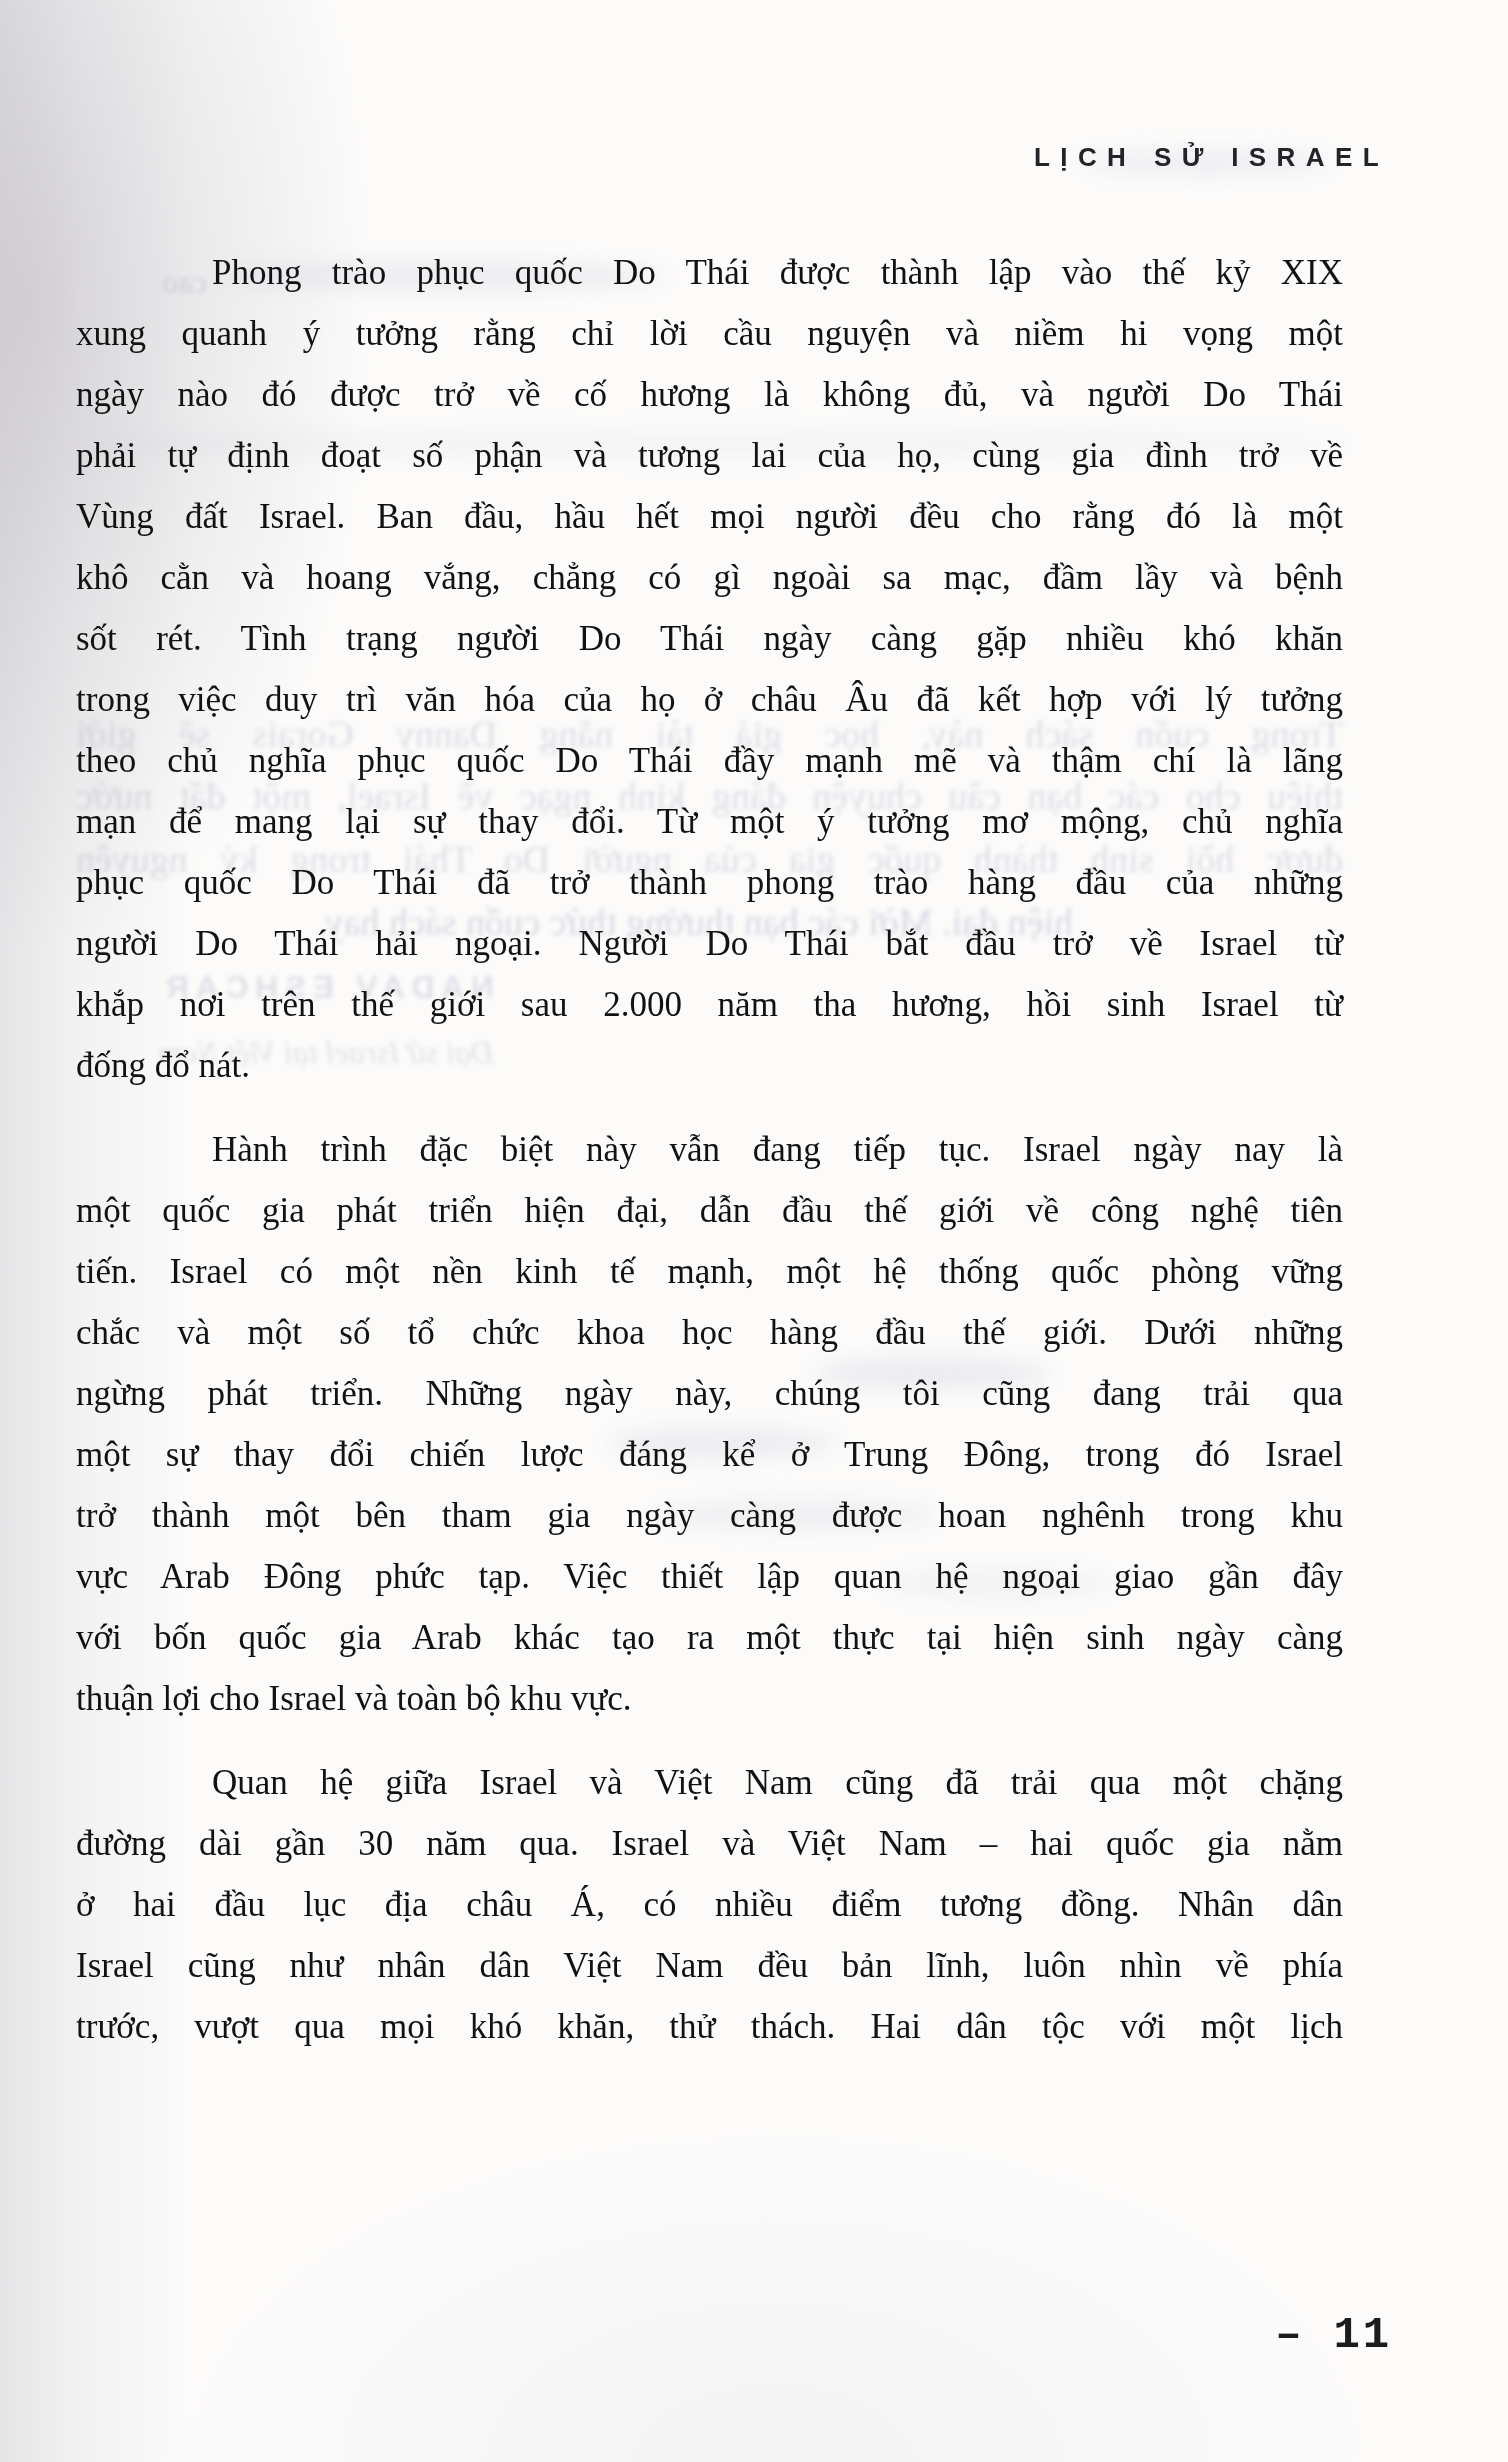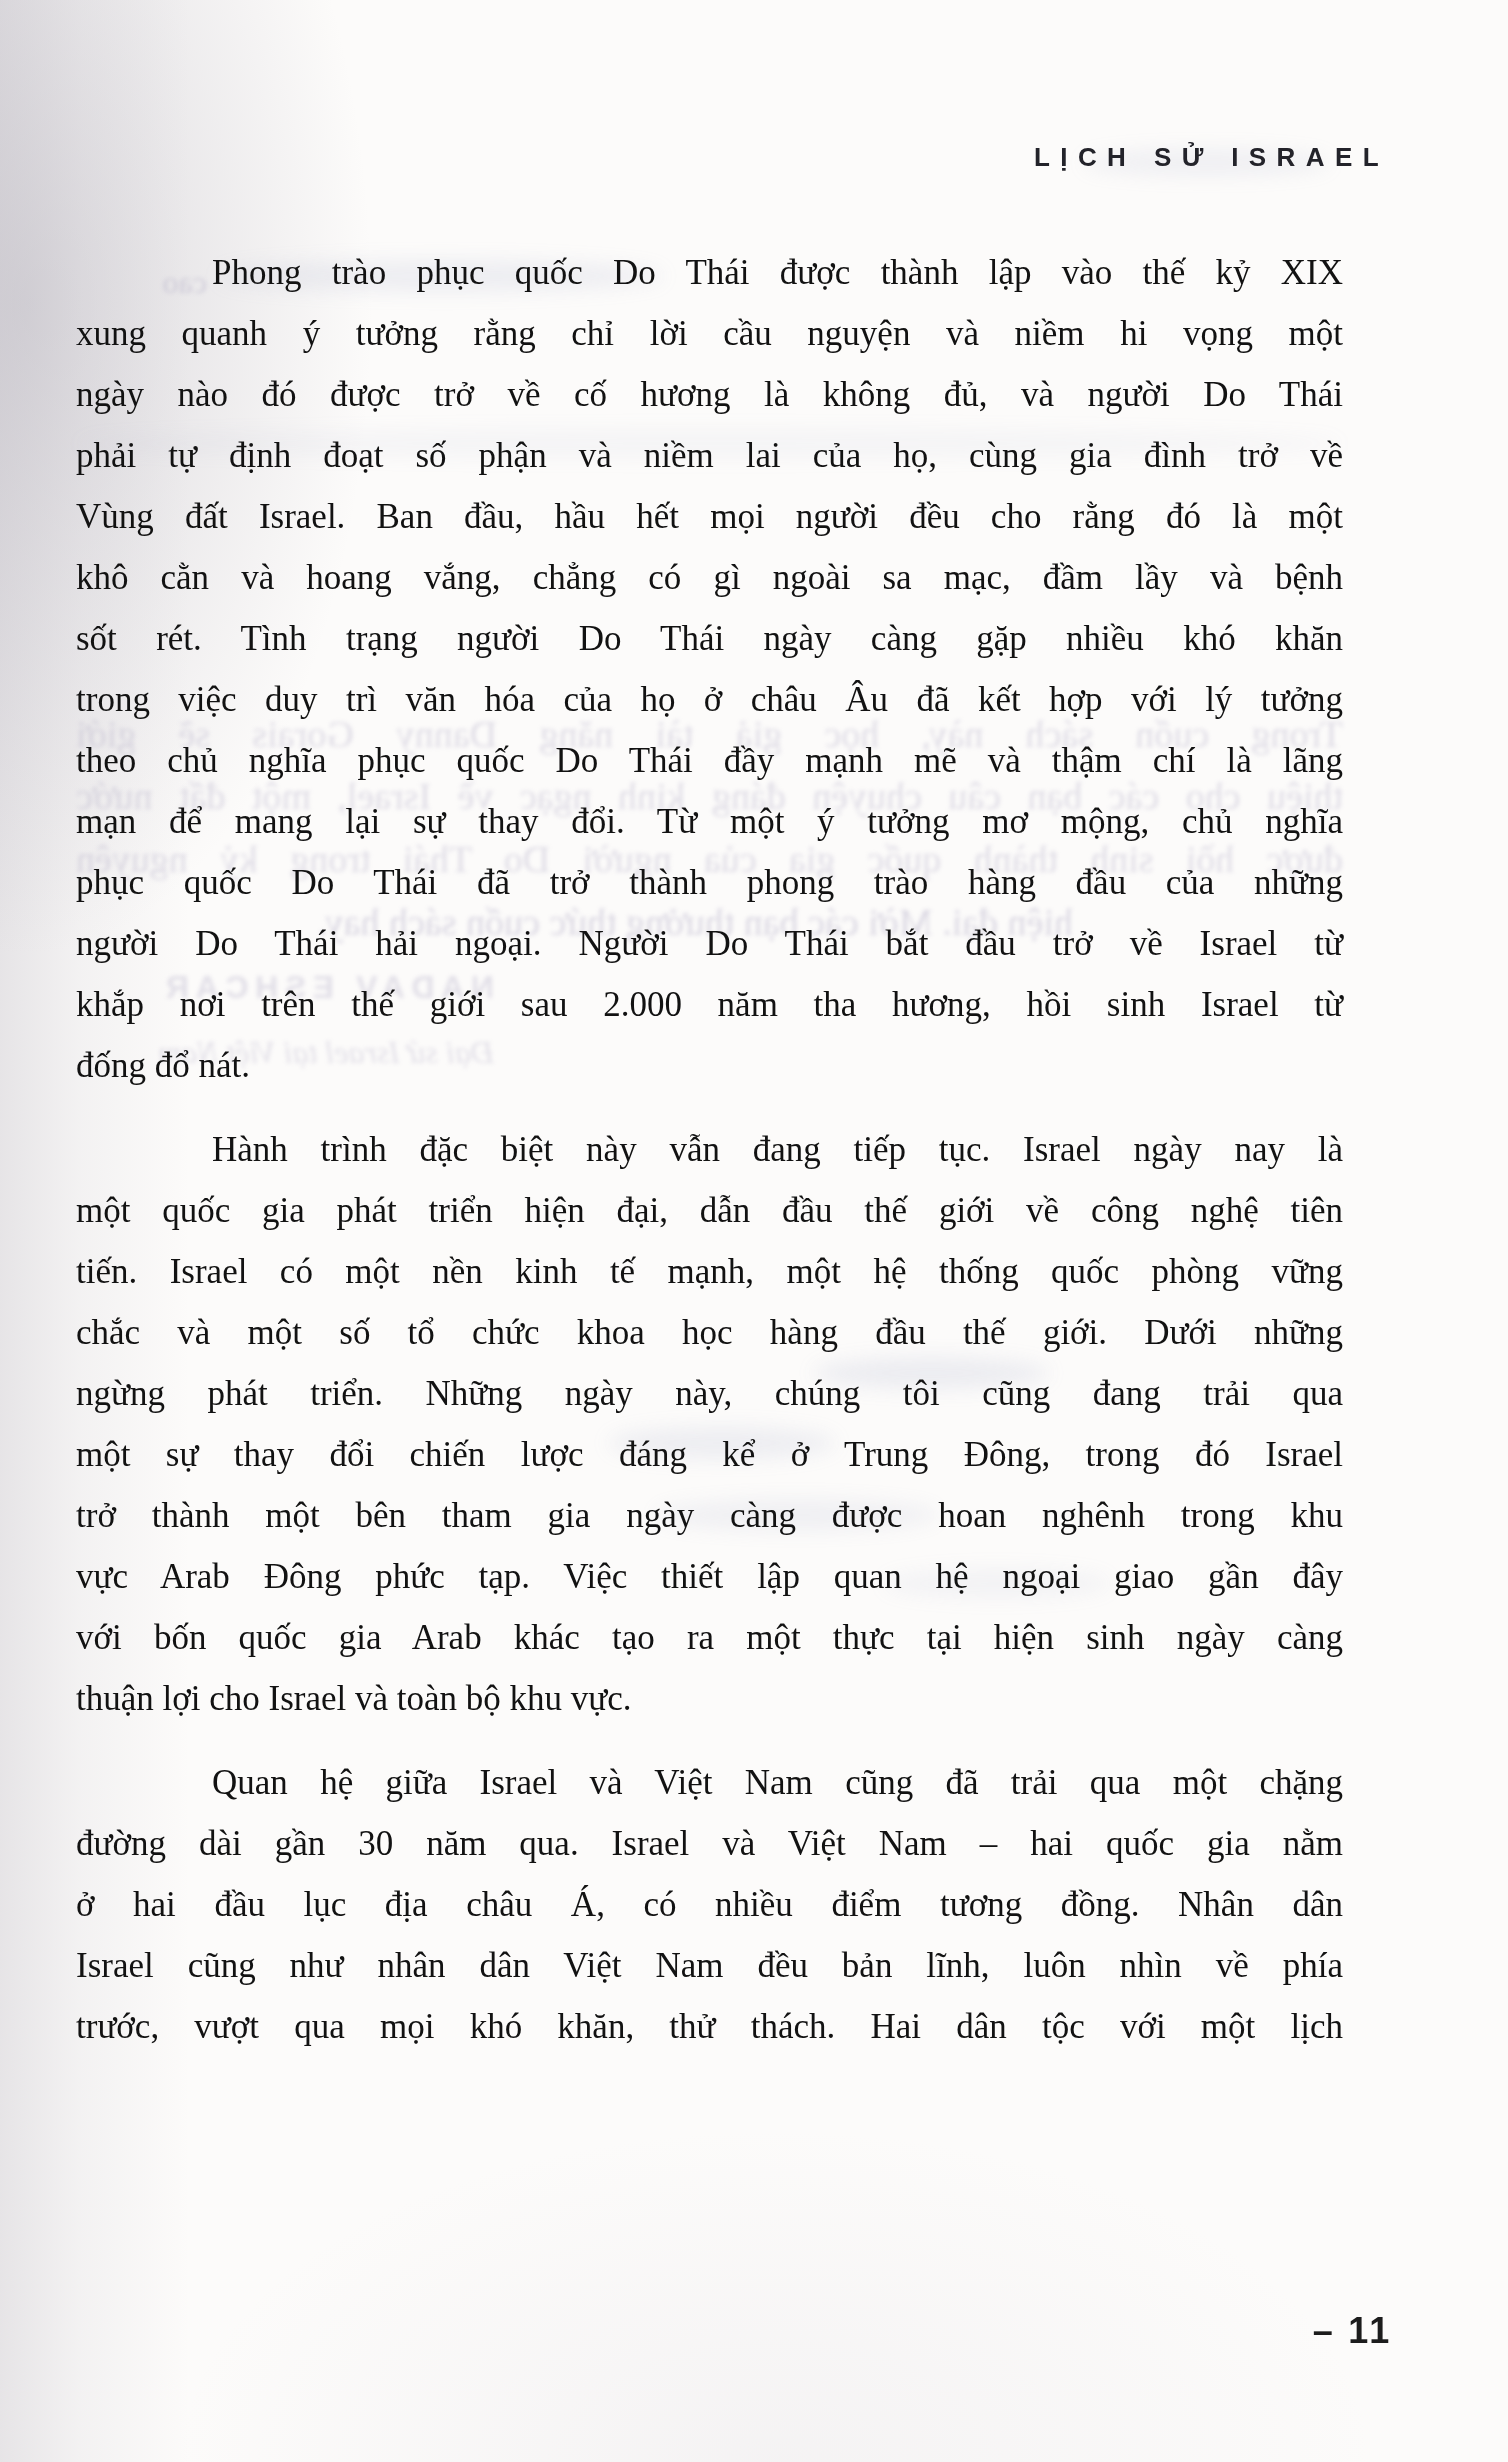--- a/index.html
+++ b/index.html
@@ -42,23 +42,23 @@
     color: #121212;
   }
   .para + .para { margin-top: 23px; }
   .line { text-align: justify; text-align-last: justify; }
   .line.indent { text-indent: 136px; }
   .line.no-just { text-align: left; text-align-last: auto; }
   .page-number {
     position: absolute;
     top: 2310px;
     right: 157px;
-    font-family: Liberation Sans, sans-serif;
+    font-family: Liberation Mono, monospace;
     font-weight: bold;
-    font-size: 36px;
+    font-size: 44px;
     letter-spacing: 2.8px;
     color: #1c1c1c;
   }
   
   .bleed-layer { position: absolute; inset: 0; pointer-events: none; }
   .bleed {
     position: absolute;
     transform: scaleX(-1);
     filter: blur(2.1px);
     color: #a59fbd;
@@ -111,21 +111,21 @@
   <div class="smudge" style="left:654px; top:1499px; width:285px; height:32px; opacity:.45;"></div>
   <div class="smudge" style="left:883px; top:1569px; width:228px; height:28.5px; opacity:.35;"></div>
 
   <header class="running-head">LỊCH SỬ ISRAEL</header>
 
   <main class="body-text">
       <div class="para">
         <div class="line indent">Phong trào phục quốc Do Thái được thành lập vào thế kỷ XIX</div>
         <div class="line">xung quanh ý tưởng rằng chỉ lời cầu nguyện và niềm hi vọng một</div>
         <div class="line">ngày nào đó được trở về cố hương là không đủ, và người Do Thái</div>
-        <div class="line">phải tự định đoạt số phận và niềm lai của họ, cùng gia đình trở về</div>
+        <div class="line">phải tự định đoạt số phận và tương lai của họ, cùng gia đình trở về</div>
         <div class="line">Vùng đất Israel. Ban đầu, hầu hết mọi người đều cho rằng đó là một</div>
         <div class="line">khô cằn và hoang vắng, chẳng có gì ngoài sa mạc, đầm lầy và bệnh</div>
         <div class="line">sốt rét. Tình trạng người Do Thái ngày càng gặp nhiều khó khăn</div>
         <div class="line">trong việc duy trì văn hóa của họ ở châu Âu đã kết hợp với lý tưởng</div>
         <div class="line">theo chủ nghĩa phục quốc Do Thái đầy mạnh mẽ và thậm chí là lãng</div>
         <div class="line">mạn để mang lại sự thay đổi. Từ một ý tưởng mơ mộng, chủ nghĩa</div>
         <div class="line">phục quốc Do Thái đã trở thành phong trào hàng đầu của những</div>
         <div class="line">người Do Thái hải ngoại. Người Do Thái bắt đầu trở về Israel từ</div>
         <div class="line">khắp nơi trên thế giới sau 2.000 năm tha hương, hồi sinh Israel từ</div>
         <div class="line no-just">đống đổ nát.</div>

